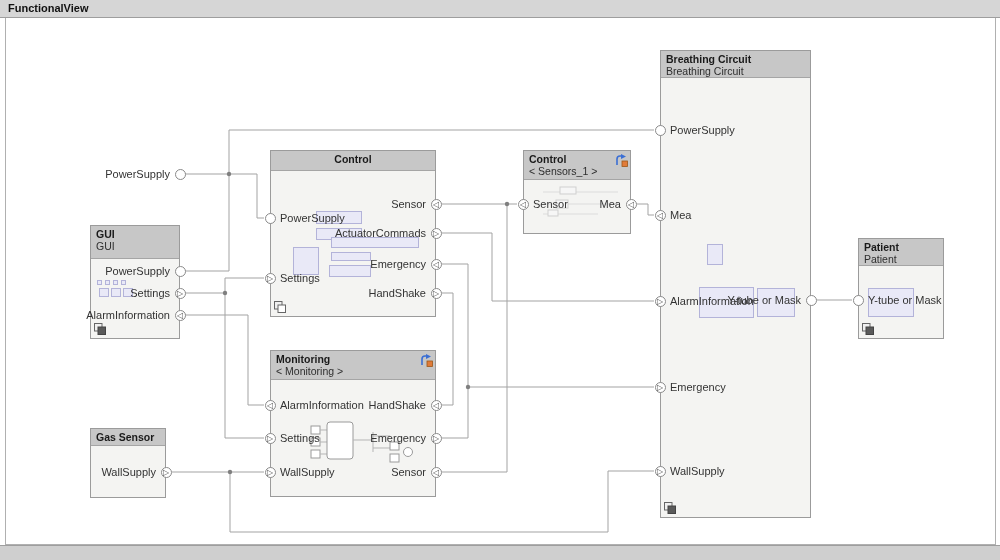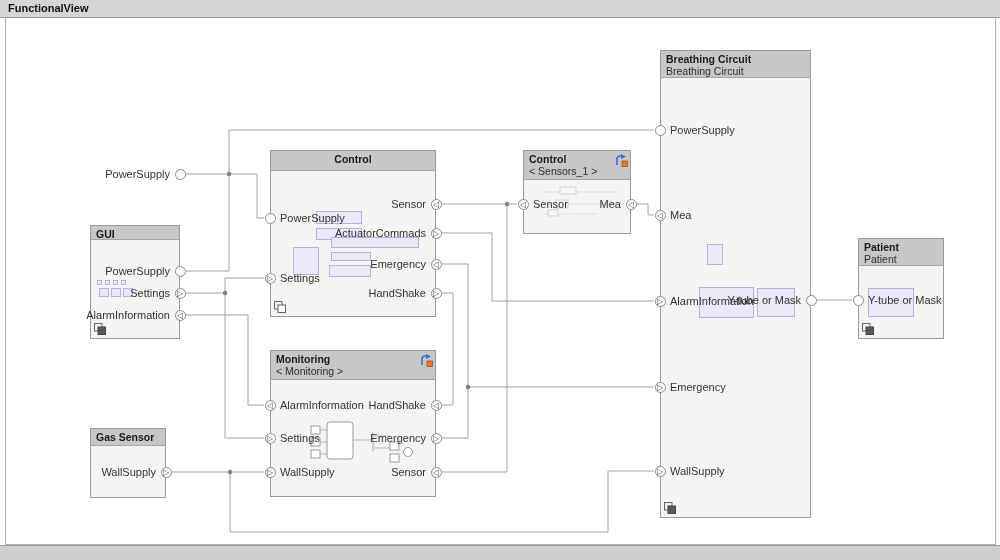--- a/index.html
+++ b/index.html
@@ -37,21 +37,21 @@
 </head>
 <body>
 
 <div id="titlebar">
   <span>FunctionalView</span>
 </div>
 <div id="canvas-frame"></div>
 <div id="bottom-strip"></div>
 <div id="layers">
     <div class="block" style="left: 90px; top: 225px; width: 90px; height: 114px;">
-      <div class="blk-hdr" style="height: 14px;">
+      <div class="blk-hdr" style="height: 33px;">
         <div class="blk-title">GUI</div>
         <div class="blk-sub">GUI</div>
       </div>
       <div class="badge" style="left: 3px; bottom: 3px;"><svg width="13" height="13" viewBox="0 0 13 13">
           <rect x="0.5" y="0.5" width="7.5" height="7.5" fill="#f0f0f0" stroke="#666"></rect>
           <rect x="4" y="4" width="7.5" height="7.5" fill="#5a5a5a" stroke="#444"></rect>
         </svg></div>
     </div>
     <div class="block" style="left: 90px; top: 428px; width: 76px; height: 70px;">
       <div class="blk-hdr" style="height: 17px;">

